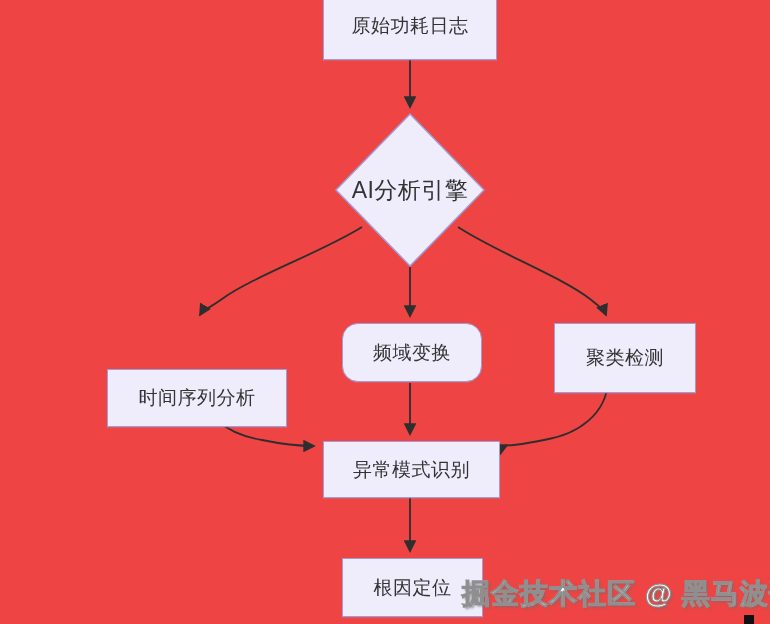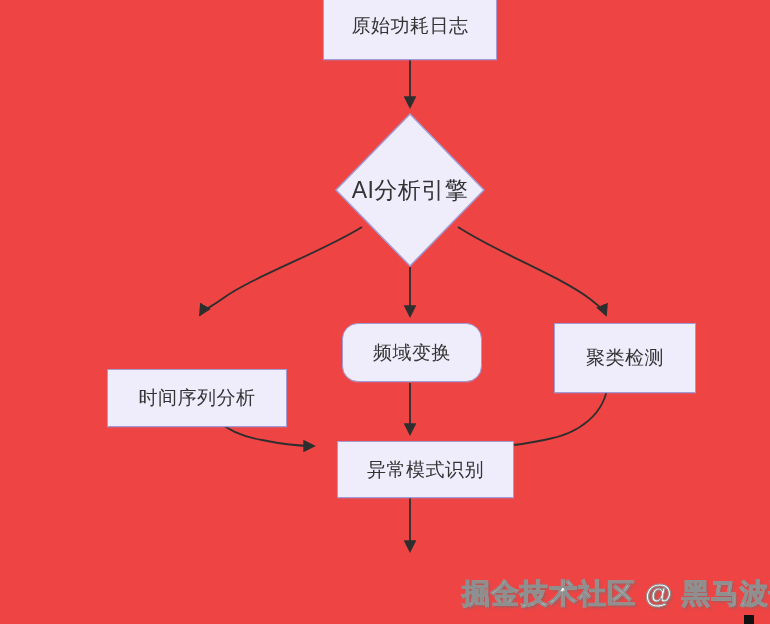--- a/index.html
+++ b/index.html
@@ -33,21 +33,21 @@
     color: #333333;
     font-size: 19px;
     letter-spacing: 0.5px;
     white-space: nowrap;
     box-shadow: 0 1px 1px rgba(160,154,210,0.25);
   }
   .node-raw-log       { left: 323px; top: -9px;  width: 174px; height: 69px; }
   .node-time-series   { left: 107px; top: 325px; width: 180px; height: 58px; margin-top: 44px; }
   .node-freq          { left: 342px; top: 323px; width: 140px; height: 59px; border-radius: 16px; }
   .node-clustering    { left: 538px; top: 323px; width: 142px; height: 70px; margin-left: 16px; }
-  .node-anomaly       { left: 337px; top: 441px; width: 177px; height: 57px; }
+  .node-anomaly       { left: 323px; top: 441px; width: 177px; height: 57px; }
   .node-root-cause    { left: 342px; top: 558px; width: 141px; height: 59px; }
   .diamond-label {
     position: absolute;
     left: 335px; top: 174px;
     width: 150px; height: 32px;
     display: flex;
     align-items: center;
     justify-content: center;
     color: #333333;
     font-size: 23px;
@@ -115,18 +115,21 @@
   </div>
 
   <div class="node node-clustering">
     <span>聚类检测</span>
   </div>
 
   <div class="node node-anomaly">
     <span>异常模式识别</span>
   </div>
 
+  <div class="node node-root-cause">
+    <span>根因定位</span>
+  </div>
 
   <div class="watermark">掘金技术社区 @ 黑马波哥</div>
 
   <div class="corner-mark"></div>
 
 </div>
 
 </body></html>

